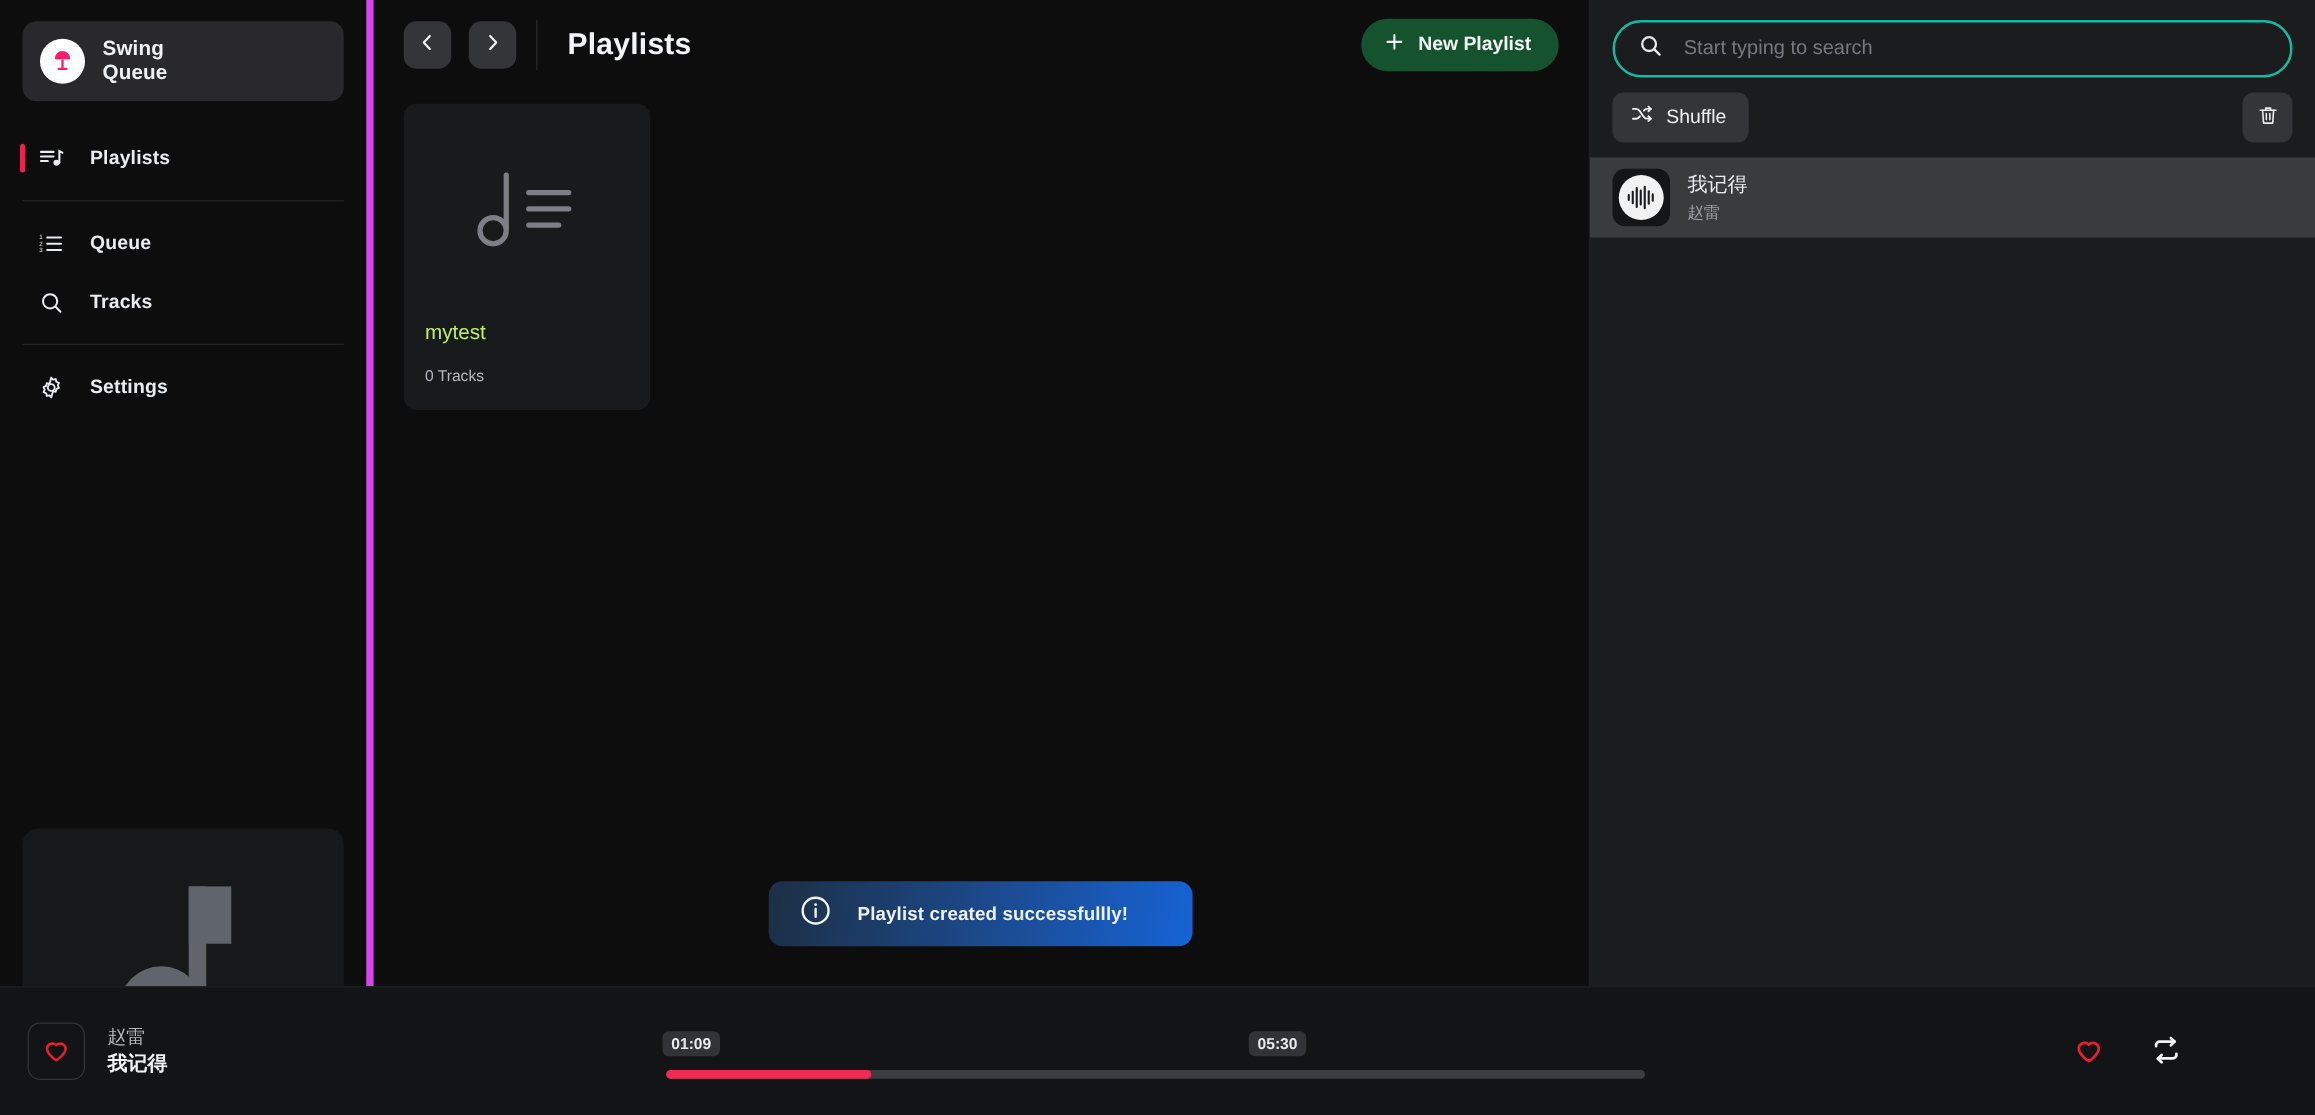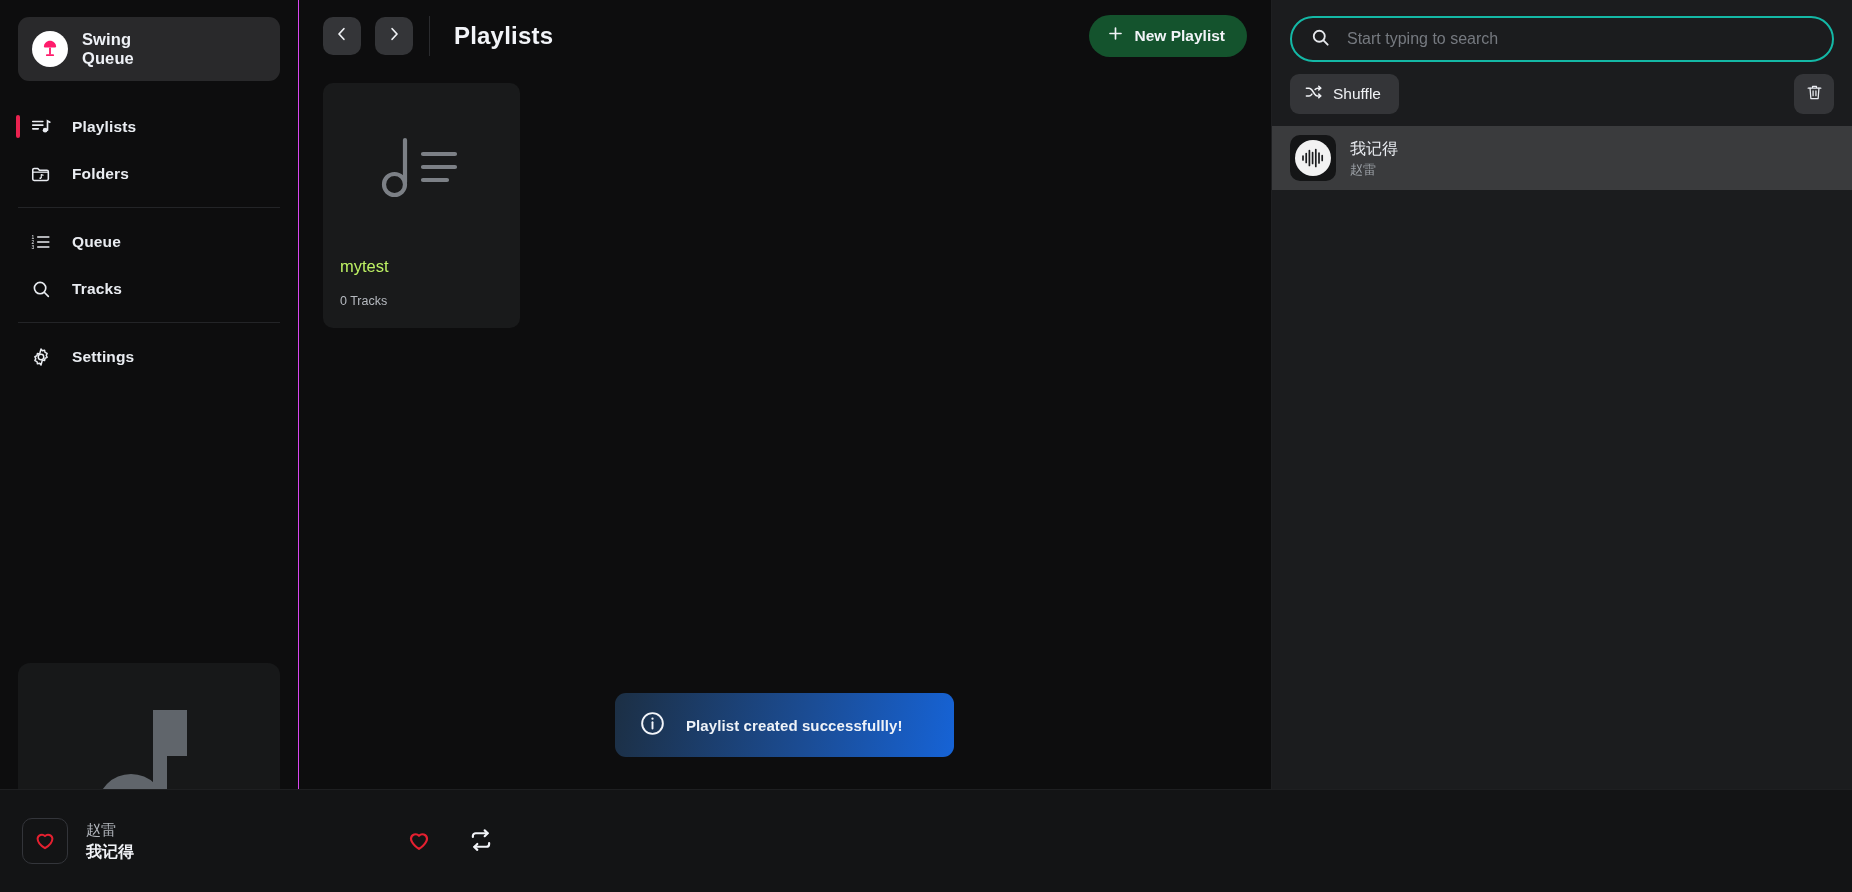--- a/index.html
+++ b/index.html
@@ -8,21 +8,21 @@
     background: #0d0d0e;
     font-family: "Liberation Sans", sans-serif;
     overflow: hidden;
   }
   .app { position: relative; width: 1852px; height: 892px; display: flex; }
 
   
   .sidebar {
     width: 299px; height: 892px;
     background: #0d0d0e;
-    border-right: 1px solid #d946ef;
+    border-right: 6px solid #d946ef;
     display: flex; flex-direction: column;
     flex: 0 0 299px;
     position: relative;
   }
   .brand {
     margin: 17px 18px 0 18px;
     height: 64px;
     background: #29292b;
     border-radius: 11px;
     display: flex; align-items: center;
@@ -209,21 +209,21 @@
     height: 7px; background: #3c3d40; border-radius: 4px;
   }
   .track-fill { height: 7px; background: #ee2a55; border-radius: 4px; width: 21%; }
 
   .p-right { width: 300px; flex: 0 0 300px; display: flex; align-items: center; justify-content: center; gap: 36px; }
   .pbtn { background: transparent; border: none; cursor: pointer; display:flex; align-items:center; justify-content:center;}
 
   
   .toast {
     position: absolute; left: 615px; bottom: 135px;
-    width: 339px; height: 64px;
+    width: 339px; height: 52px;
     border-radius: 11px;
     background: linear-gradient(100deg, #1c2f44 0%, #1b4d96 58%, #1663d6 100%);
     display: flex; align-items: center; gap: 20px;
     padding: 0 24px;
     z-index: 20;
   }
   .toast-msg { color: #eef2f8; font-size: 15px; font-weight: 700; letter-spacing: .1px; }
 </style>
 </head>
 <body>
@@ -252,31 +252,20 @@
           <span class="ico">
             <svg width="22" height="22" viewBox="0 0 24 24" fill="none" stroke="#e9ecf1" stroke-width="1.8" stroke-linecap="round">
               <path d="M3 6h11M3 10h11M3 14h6"></path>
               <circle cx="16.5" cy="15.5" r="2.6" fill="#e9ecf1" stroke="none"></circle>
               <path d="M19.1 15.5V5.4l2.6 1.3" stroke="#e9ecf1"></path>
             </svg>
           </span>
           <span class="lbl">Playlists</span>
         </div>
 
-        <div class="nav-item">
-          <span class="ico">
-            <svg width="22" height="22" viewBox="0 0 24 24" fill="none" stroke="#e9ecf1" stroke-width="1.7" stroke-linejoin="round">
-              <path d="M3 7.5a1.5 1.5 0 011.5-1.5h4l1.8 2h8.2A1.5 1.5 0 0120 9.5v8a1.5 1.5 0 01-1.5 1.5h-14A1.5 1.5 0 013 17.5z"></path>
-              <path d="M3 10h17" stroke-width="1.4"></path>
-              <path d="M12.3 16.4V12.6l2.4.9" stroke-width="1.3"></path>
-              <circle cx="11.3" cy="16.5" r="1.05" fill="#e9ecf1" stroke="none"></circle>
-            </svg>
-          </span>
-          <span class="lbl">Folders</span>
-        </div>
       </div>
 
       <div class="divider"></div>
 
       <div class="nav-sec">
 
         <div class="nav-item">
           <span class="ico">
             <svg width="22" height="22" viewBox="0 0 24 24" fill="none" stroke="#e9ecf1" stroke-width="1.8" stroke-linecap="round">
               <path d="M8.5 6.5h12M8.5 12h12M8.5 17.5h12"></path>
@@ -431,20 +420,27 @@
             <path d="M12 20.2s-7.4-4.6-7.4-9.5A4.3 4.3 0 0112 8.1a4.3 4.3 0 017.4 2.6c0 4.9-7.4 9.5-7.4 9.5z"></path>
           </svg>
         </span>
       </button>
       <span>
         <div class="p-artist">赵雷</div>
         <div class="p-title">我记得</div>
       </span>
     </div>
 
+    <div class="p-center">
+      <span class="timechip tc-cur">01:09</span>
+      <span class="timechip tc-dur">05:30</span>
+      <div class="track">
+        <div class="track-fill" style="width: 21%; background: rgb(238, 42, 85);"></div>
+      </div>
+    </div>
 
     <div class="p-right">
       <button class="pbtn">
         <span>
           <svg width="26" height="26" viewBox="0 0 24 24" fill="none" stroke="#e52030" stroke-width="2" stroke-linejoin="round">
             <path d="M12 20.2s-7.4-4.6-7.4-9.5A4.3 4.3 0 0112 8.1a4.3 4.3 0 017.4 2.6c0 4.9-7.4 9.5-7.4 9.5z"></path>
           </svg>
         </span>
       </button>
       <button class="pbtn">

